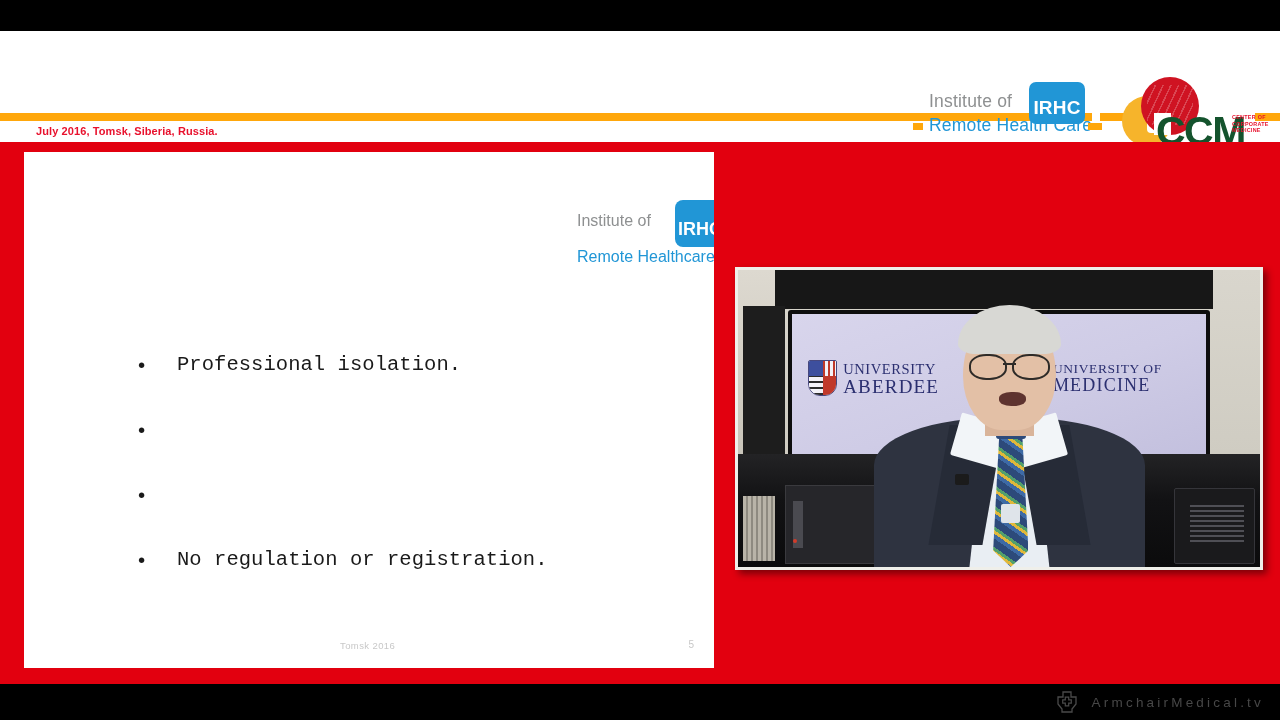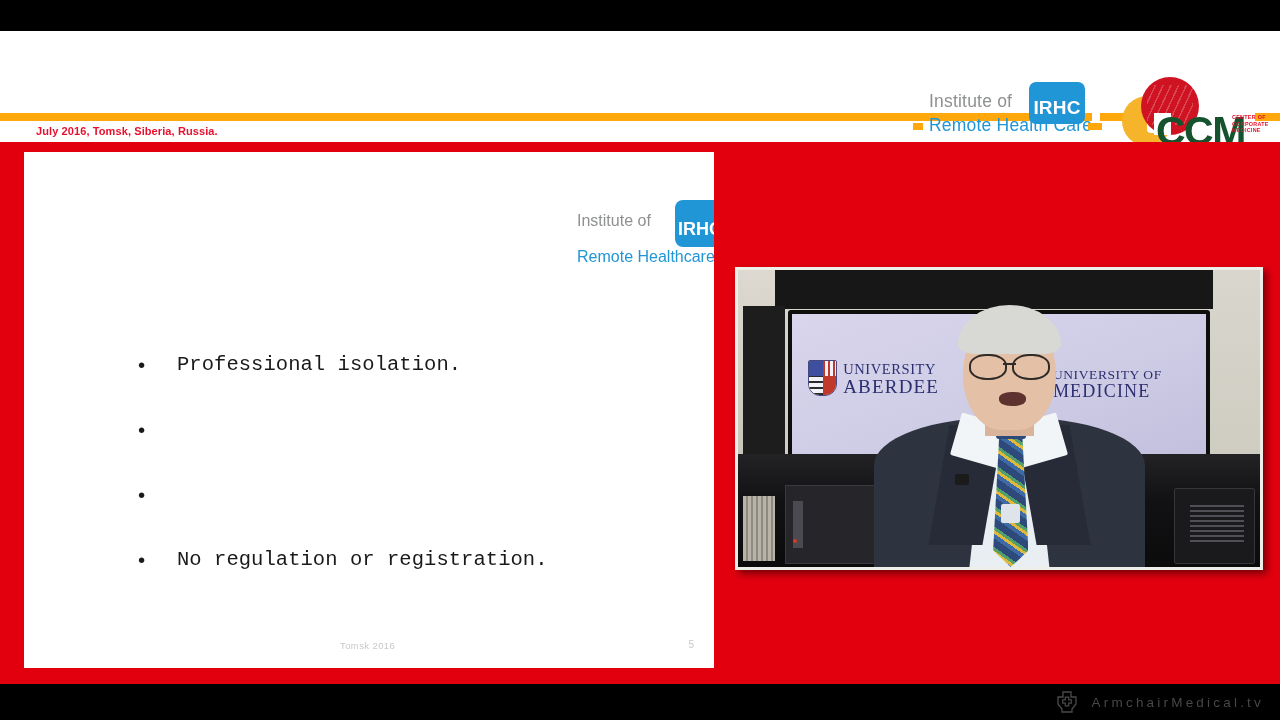--- a/index.html
+++ b/index.html
@@ -353,21 +353,21 @@
     position: relative;
     width: 100%; height: 100%;
     background: linear-gradient(160deg,#d8d5ec 0%, #cfcce6 55%, #c3c0de 100%);
     overflow: hidden;
   }
   .aberdeen-left {
     position: absolute; left: 4%; top: 33%;
     display: flex; align-items: center;
   }
   .aberdeen-right {
-    position: absolute; left: 63%; top: 33%; margin-top: 6px;
+    position: absolute; left: 63%; top: 33%;
   }
   .crest {
     position: relative;
     width: 27px; height: 34px;
     background: #f3f2f8;
     border: 1px solid #47487e;
     border-radius: 2px 2px 12px 12px;
     overflow: hidden;
     margin-right: 6px;
     flex: none;

